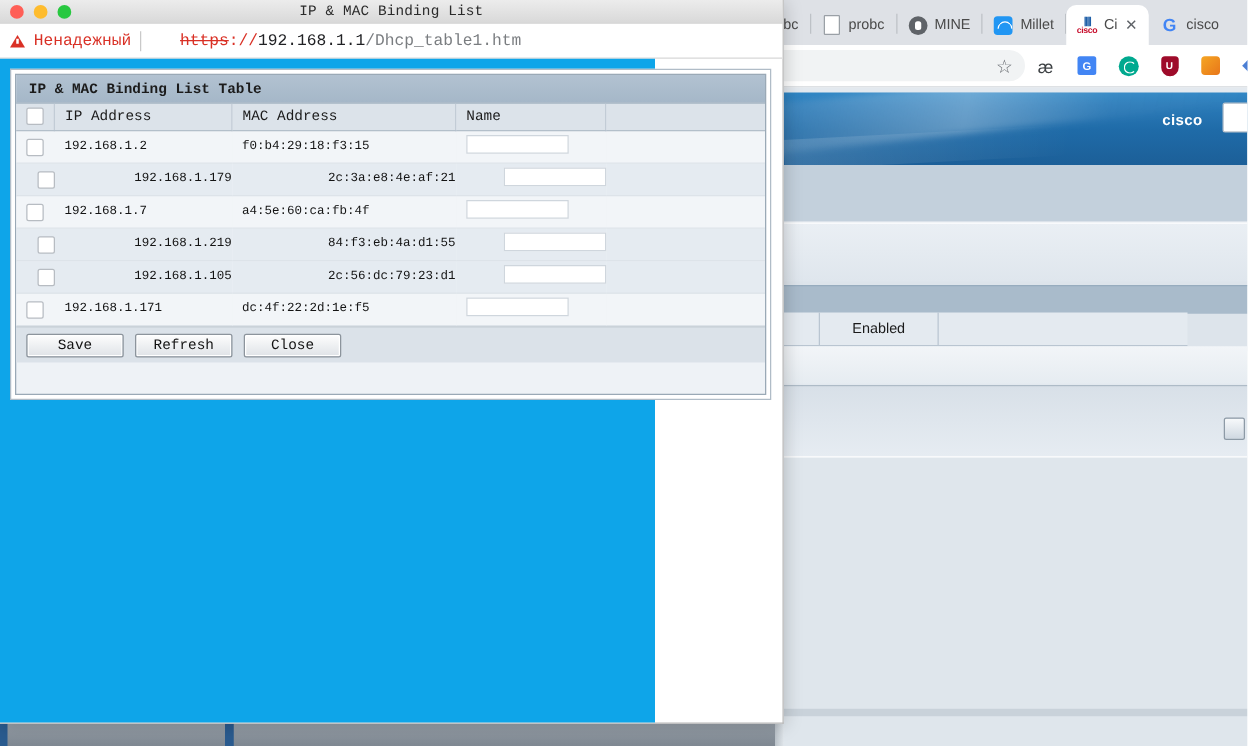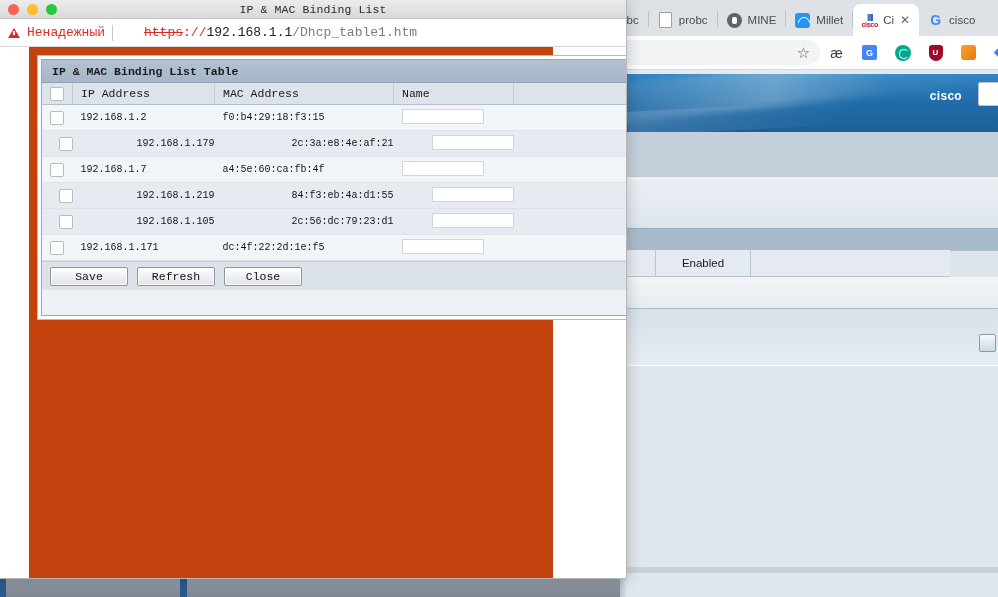--- a/index.html
+++ b/index.html
@@ -415,24 +415,23 @@
   }
   .url .scheme-rest { color: #d93025; }
   .url .host { color: #202124; font-weight: 500; }
   .url .path { color: #7a7d80; }
 
   
   .dlg-area {
     position: relative;
     width: 524px;
     height: 532px;
-    background: #c2410c;
+    background: #0ea5e9;
     padding: 8px;
     box-sizing: border-box;
-    margin-left: 29px;
   }
   .dlg-frame {
     width: 609px;
     height: 265px;
     background: #ffffff;
     border: 1px solid #b0bcc7;
     box-sizing: border-box;
     padding: 3px;
   }
   .dlg-inner {

